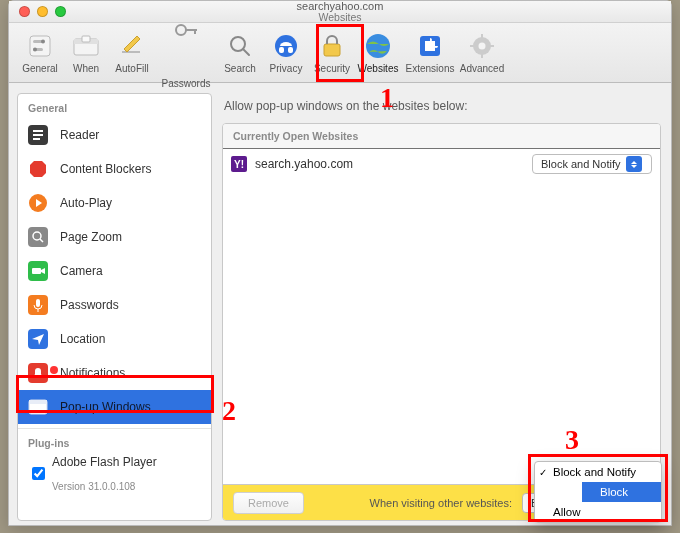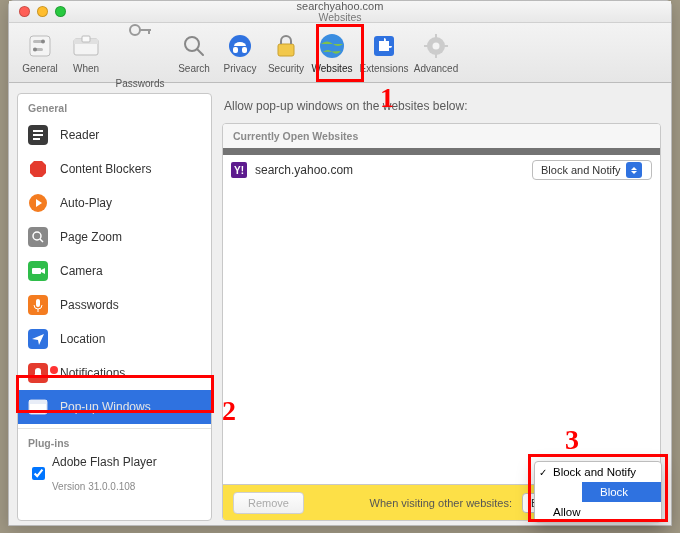--- a/index.html
+++ b/index.html
@@ -61,32 +61,32 @@
     display:flex; flex-direction:column; padding:4px 0 8px;
     overflow:hidden;
   }
   .section-hdr{font-size:10.5px; color:#8a8a8a; font-weight:600; padding:4px 10px 4px 10px;}
   .divider{height:1px;background:#e3e3e3;margin:4px 0;}
   .side-item{
     height:34px; display:flex; align-items:center; gap:12px; padding:0 10px;
     color:#333; font-size:12px; cursor:default; position:relative;
   }
   .side-item .ic{width:20px;height:20px;display:flex;align-items:center;justify-content:center;}
-  .side-item.selected{background:#2f72e0;color:#e5e5e5;}
+  .side-item.selected{background:#2f72e0;color:#0f172a;}
   .side-item .sub{font-size:10px;color:#8a8a8a;}
   .plugin-item{flex-direction:column;align-items:flex-start;justify-content:center;height:40px;padding-left:34px;}
   .plugin-item input{position:absolute;left:10px;}
   
   .main{flex:1; padding-left:10px; display:flex; flex-direction:column;}
   .main-hdr{font-size:12px;color:#5a5a5a;padding:6px 2px 10px;}
   .list-box{
     flex:1; background:#fff; border:1px solid #c8c8c8; border-radius:4px;
     display:flex; flex-direction:column; overflow:hidden;
   }
-  .list-caption{font-size:10.5px;color:#8a8a8a;font-weight:600;padding:6px 10px;border-bottom:7px solid #737373;background:#f6f6f6;}
+  .list-caption{font-size:10.5px;color:#8a8a8a;font-weight:600;padding:6px 10px;border-bottom:1px solid #737373;background:#f6f6f6;}
   .row{display:flex;align-items:center;height:30px;padding:0 8px;gap:8px;}
   .site-ico{width:16px;height:16px;background:#5d1b8e;color:#fff;display:flex;align-items:center;justify-content:center;font-size:10px;font-weight:700;border-radius:2px;}
   .site-name{flex:1;color:#333;font-size:12px;}
   .select{
     height:20px; min-width:120px; background:#fff; border:1px solid #bdbdbd; border-radius:4px;
     display:flex; align-items:center; padding:0 4px 0 8px; font-size:11px; color:#333;
     position:relative;
   }
   .select .arrows{
     width:16px;height:16px;margin-left:6px;background:#2f72e0;border-radius:3px;
@@ -147,20 +147,29 @@
     </div>
     <div class="tbitem">
       <span class="ico">
         <svg width="26" height="22" viewBox="0 0 26 22">
             <rect x="1" y="4" width="24" height="16" rx="2" fill="#f4f4f4" stroke="#bbb"></rect>
             <rect x="1" y="4" width="24" height="5" fill="#e0e0e0"></rect>
             <rect x="9" y="1" width="8" height="6" rx="1" fill="#f9f9f9" stroke="#bbb"></rect>
           </svg>
       </span>
       <span>When</span>
+    </div>
+    <div class="tbitem">
+      <span class="ico">
+        <svg width="26" height="26" viewBox="0 0 26 26">
+            <rect x="3" y="18" width="18" height="2" fill="#bbb"></rect>
+            <path d="M5 16 L18 3 L21 6 L8 19 Z" fill="#f2c84b" stroke="#c9a030"></path>
+          </svg>
+      </span>
+      <span>AutoFill</span>
     </div>
     <div class="tbitem pw">
       <span class="ico">
         <svg width="28" height="26" viewBox="0 0 28 26">
             <circle cx="9" cy="13" r="5" fill="none" stroke="#999" stroke-width="2"></circle>
             <rect x="13" y="12" width="12" height="2" fill="#999"></rect>
             <rect x="22" y="12" width="2" height="5" fill="#999"></rect>
           </svg>
       </span>
       <span>Passwords</span>

